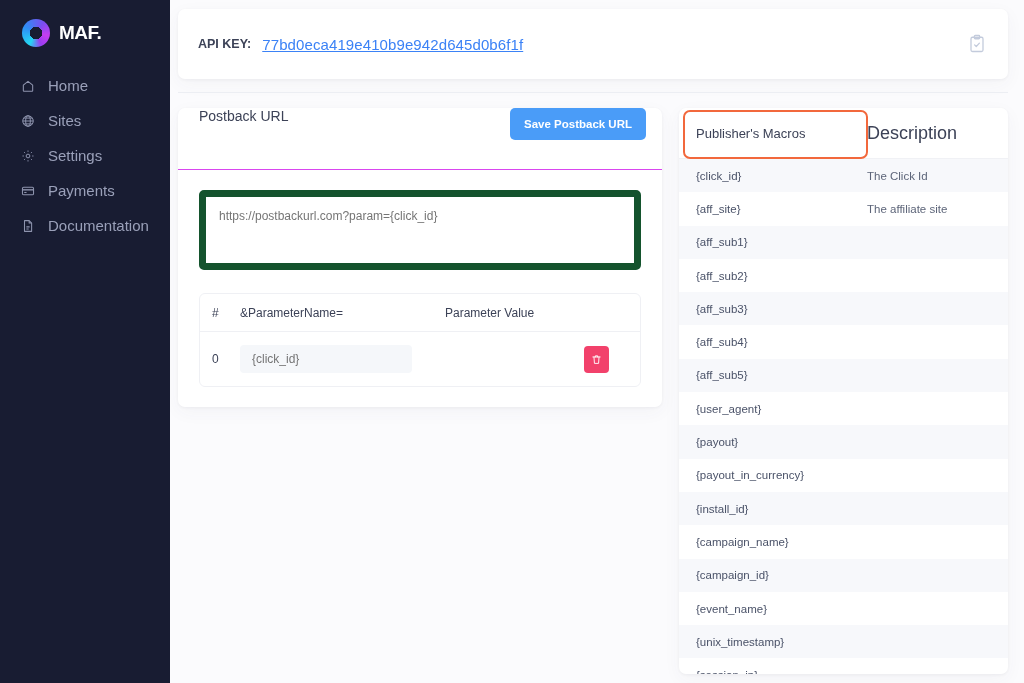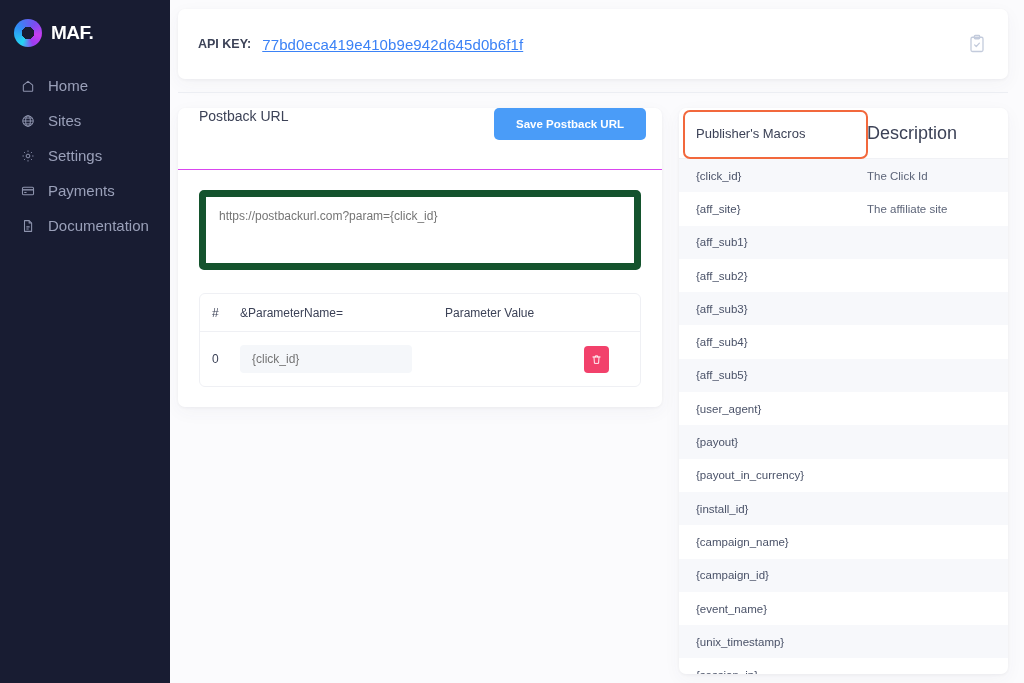--- a/index.html
+++ b/index.html
@@ -32,20 +32,21 @@
     padding-top: 10px;
     position: relative;
   }
 
   .brand {
     display: flex;
     align-items: center;
     gap: 9px;
     padding: 6px 0 0 14px;
     height: 40px;
+    margin-left: 8px;
   }
 
   .logo-ring {
     width: 28px;
     height: 28px;
     border-radius: 50%;
     background:
       radial-gradient(circle at 50% 50%, #181c32 0 31%, rgba(0,0,0,0) 32%),
       conic-gradient(from 210deg, #25d6f2, #2f8df5 25%, #7b4df0 52%, #c63df0 70%, #9a3df0 85%, #25d6f2);
     flex: none;
@@ -167,21 +168,21 @@
     flex: 1;
   }
   .btn {
     border: none;
     border-radius: 5px;
     color: #ffffff;
     font-family: "Liberation Sans", sans-serif;
     font-size: 11.5px;
     font-weight: 700;
     cursor: pointer;
-    padding: 0 22px;
+    padding: 0 14px;
   }
   .btn-blue { background: #4a9cf8; height: 32px; }
   .btn-green { background: #4ed08a; height: 34px; padding: 0 16px; }
 
   .postback-body { padding: 20px 21px 20px 21px; }
 
   .url-box {
     width: 100%;
     height: 80px;
     border: 7px solid #14532d;

